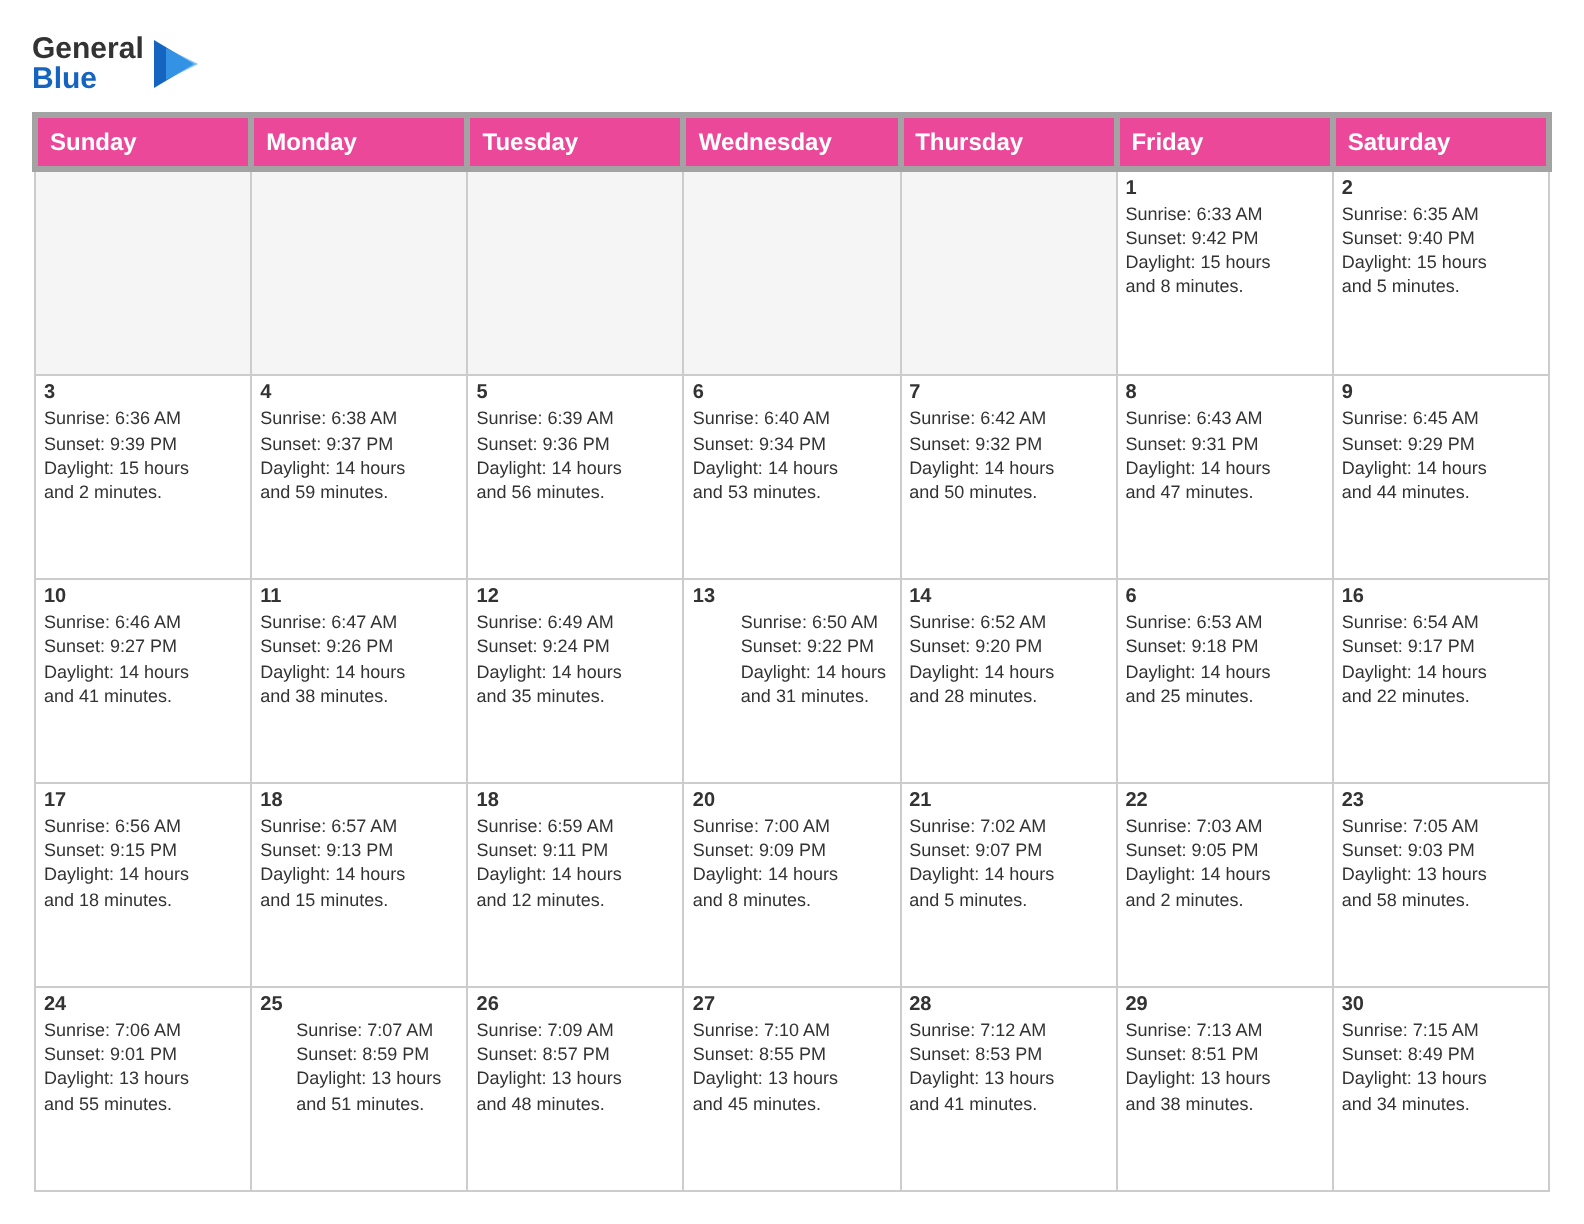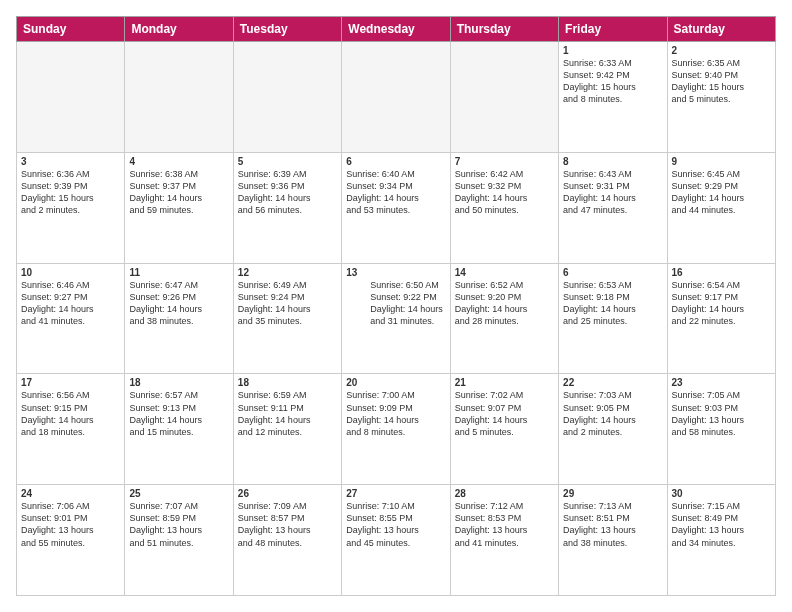--- a/index.html
+++ b/index.html
@@ -41,26 +41,26 @@
       color: #555;
     }
     .calendar {
       flex: 1;
       border: 1px solid #ccc;
       border-collapse: collapse;
       width: 100%;
       table-layout: fixed;
     }
     .calendar th {
-      background: #be185d;
+      background: #ec4899;
       color: #fff;
       text-align: left;
       padding: 5px 6px;
       font-size: 12px;
-      border: 1px solid #a3a3a3;
+      border: 3px solid #a3a3a3;
     }
     .calendar td {
       vertical-align: top;
       border: 1px solid #ccc;
       padding: 3px 4px;
       font-size: 9.5px;
       color: #333;
       background: #fff;
     }
     .calendar td.empty {
@@ -78,20 +78,44 @@
     .day-info {
       font-size: 9px;
       line-height: 1.35;
       color: #333;
     }
   </style>
 </head>
 <body>
 
 <div class="page">
+  <div class="header">
+    <div class="logo">
+  <div style="display:flex;flex-direction:column;align-items:flex-start;">
+    <div style="display:flex;align-items:center;gap:2px;">
+      <div style="display:flex;flex-direction:column;align-items:flex-start;line-height:1;">
+        <div style="display:flex;align-items:baseline;">
+          <span style="font-size:15px;font-weight:bold;color:#333;">General</span>
+        </div>
+        <div style="display:flex;align-items:baseline;">
+          <span style="font-size:15px;font-weight:bold;color:#1565c0;">Blue</span>
+        </div>
+      </div>
+      <svg width="28" height="32" style="margin-left:3px;">
+        <polygon points="0,4 20,16 0,28" fill="#1565c0"></polygon>
+        <polygon points="6,8 22,16 6,24" fill="#42a5f5" opacity="0.7"></polygon>
+      </svg>
+    </div>
+  </div>
+</div>
+    <div class="title-block">
+      <div class="month-year"></div>
+      <div class="location"></div>
+    </div>
+  </div>
 
   <table class="calendar">
     <thead>
       <tr>
         <th>Sunday</th>
         <th>Monday</th>
         <th>Tuesday</th>
         <th>Wednesday</th>
         <th>Thursday</th>
         <th>Friday</th>
@@ -276,21 +300,21 @@
         <tr>
           <td>
             <span class="day-num">24</span>
             <div class="day-info" style="white-space: pre-line;">Sunrise: 7:06 AM
 Sunset: 9:01 PM
 Daylight: 13 hours
 and 55 minutes.</div>
           </td>
           <td>
             <span class="day-num">25</span>
-            <div class="day-info" style="white-space: pre-line;">Sunrise: 7:07 AM
+            <div class="day-info" style="white-space: pre-line; margin-left: 18px;">Sunrise: 7:07 AM
 Sunset: 8:59 PM
 Daylight: 13 hours
 and 51 minutes.</div>
           </td>
           <td>
             <span class="day-num">26</span>
             <div class="day-info" style="white-space: pre-line;">Sunrise: 7:09 AM
 Sunset: 8:57 PM
 Daylight: 13 hours
 and 48 minutes.</div>

